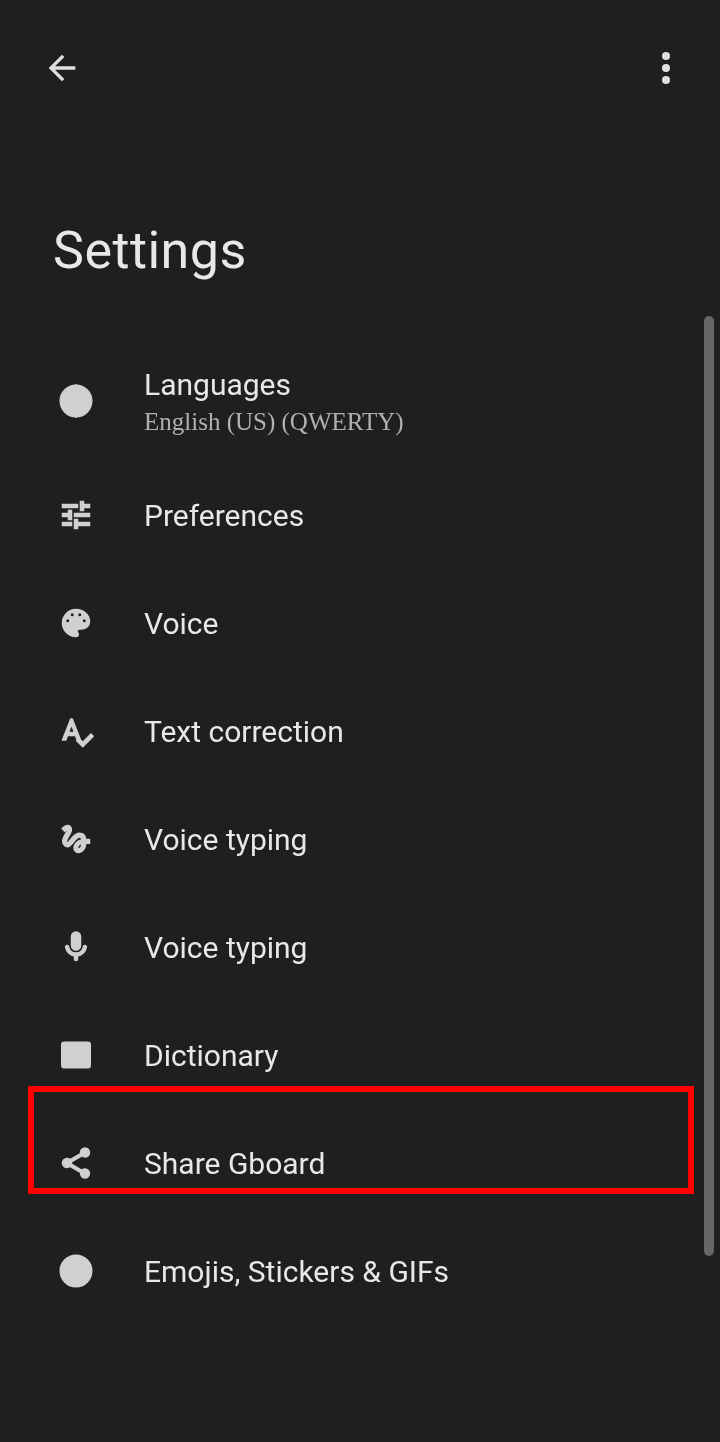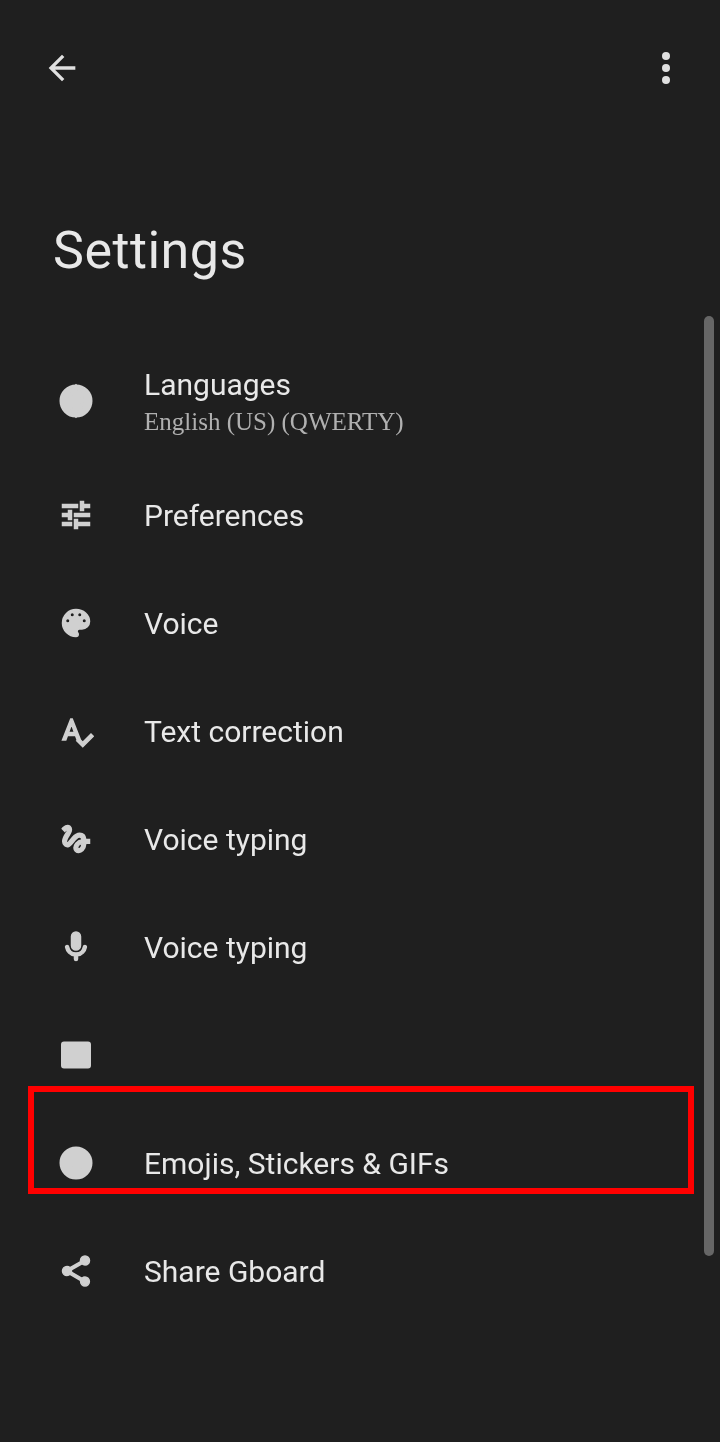--- a/index.html
+++ b/index.html
@@ -221,43 +221,46 @@
   <div class="list-item">
     <span class="item-icon">
       <svg viewBox="0 0 24 24" fill="none" stroke-width="2">
           <rect x="3" y="4" width="18" height="16" rx="1"></rect>
           <line x1="12" y1="4" x2="12" y2="20"></line>
           <line x1="15" y1="9" x2="19" y2="9"></line>
           <line x1="15" y1="12" x2="19" y2="12"></line>
           <line x1="15" y1="15" x2="19" y2="15"></line>
         </svg>
     </span>
+    <div class="item-text">
+      <span class="item-label">Dictionary</span>
+    </div>
+  </div>
+
+  <div class="list-item">
+    <span class="item-icon">
+      <svg viewBox="0 0 24 24">
+          <path d="M18 16.08c-.76 0-1.44.3-1.96.77L8.91 12.7c.05-.23.09-.46.09-.7s-.04-.47-.09-.7l7.05-4.11c.54.5 1.25.81 2.04.81 1.66 0 3-1.34 3-3s-1.34-3-3-3-3 1.34-3 3c0 .24.04.47.09.7L8.04 9.81C7.5 9.31 6.79 9 6 9c-1.66 0-3 1.34-3 3s1.34 3 3 3c.79 0 1.5-.31 2.04-.81l7.12 4.16c-.05.21-.08.43-.08.65 0 1.61 1.31 2.92 2.92 2.92 1.61 0 2.92-1.31 2.92-2.92s-1.31-2.92-2.92-2.92z"></path>
+        </svg>
+    </span>
+    <div class="item-text">
+      <span class="item-label">Share Gboard</span>
+    </div>
   </div>
 
   <div class="list-item">
     <span class="item-icon">
       <svg viewBox="0 0 24 24" fill="none" stroke-width="2">
           <circle cx="12" cy="12" r="10"></circle>
           <path d="M8 14s1.5 2 4 2 4-2 4-2"></path>
           <circle cx="9" cy="9" r="1" fill="#d0d0d0" stroke="none"></circle>
           <circle cx="15" cy="9" r="1" fill="#d0d0d0" stroke="none"></circle>
         </svg>
     </span>
     <div class="item-text">
       <span class="item-label">Emojis, Stickers &amp; GIFs</span>
     </div>
   </div>
 
-  <div class="list-item">
-    <span class="item-icon">
-      <svg viewBox="0 0 24 24">
-          <path d="M18 16.08c-.76 0-1.44.3-1.96.77L8.91 12.7c.05-.23.09-.46.09-.7s-.04-.47-.09-.7l7.05-4.11c.54.5 1.25.81 2.04.81 1.66 0 3-1.34 3-3s-1.34-3-3-3-3 1.34-3 3c0 .24.04.47.09.7L8.04 9.81C7.5 9.31 6.79 9 6 9c-1.66 0-3 1.34-3 3s1.34 3 3 3c.79 0 1.5-.31 2.04-.81l7.12 4.16c-.05.21-.08.43-.08.65 0 1.61 1.31 2.92 2.92 2.92 1.61 0 2.92-1.31 2.92-2.92s-1.31-2.92-2.92-2.92z"></path>
-        </svg>
-    </span>
-    <div class="item-text">
-      <span class="item-label">Share Gboard</span>
-    </div>
-  </div>
-
 </div>
 
 <div class="highlight-box"></div>
 <div class="scrollbar"></div>
 
 </body></html>

